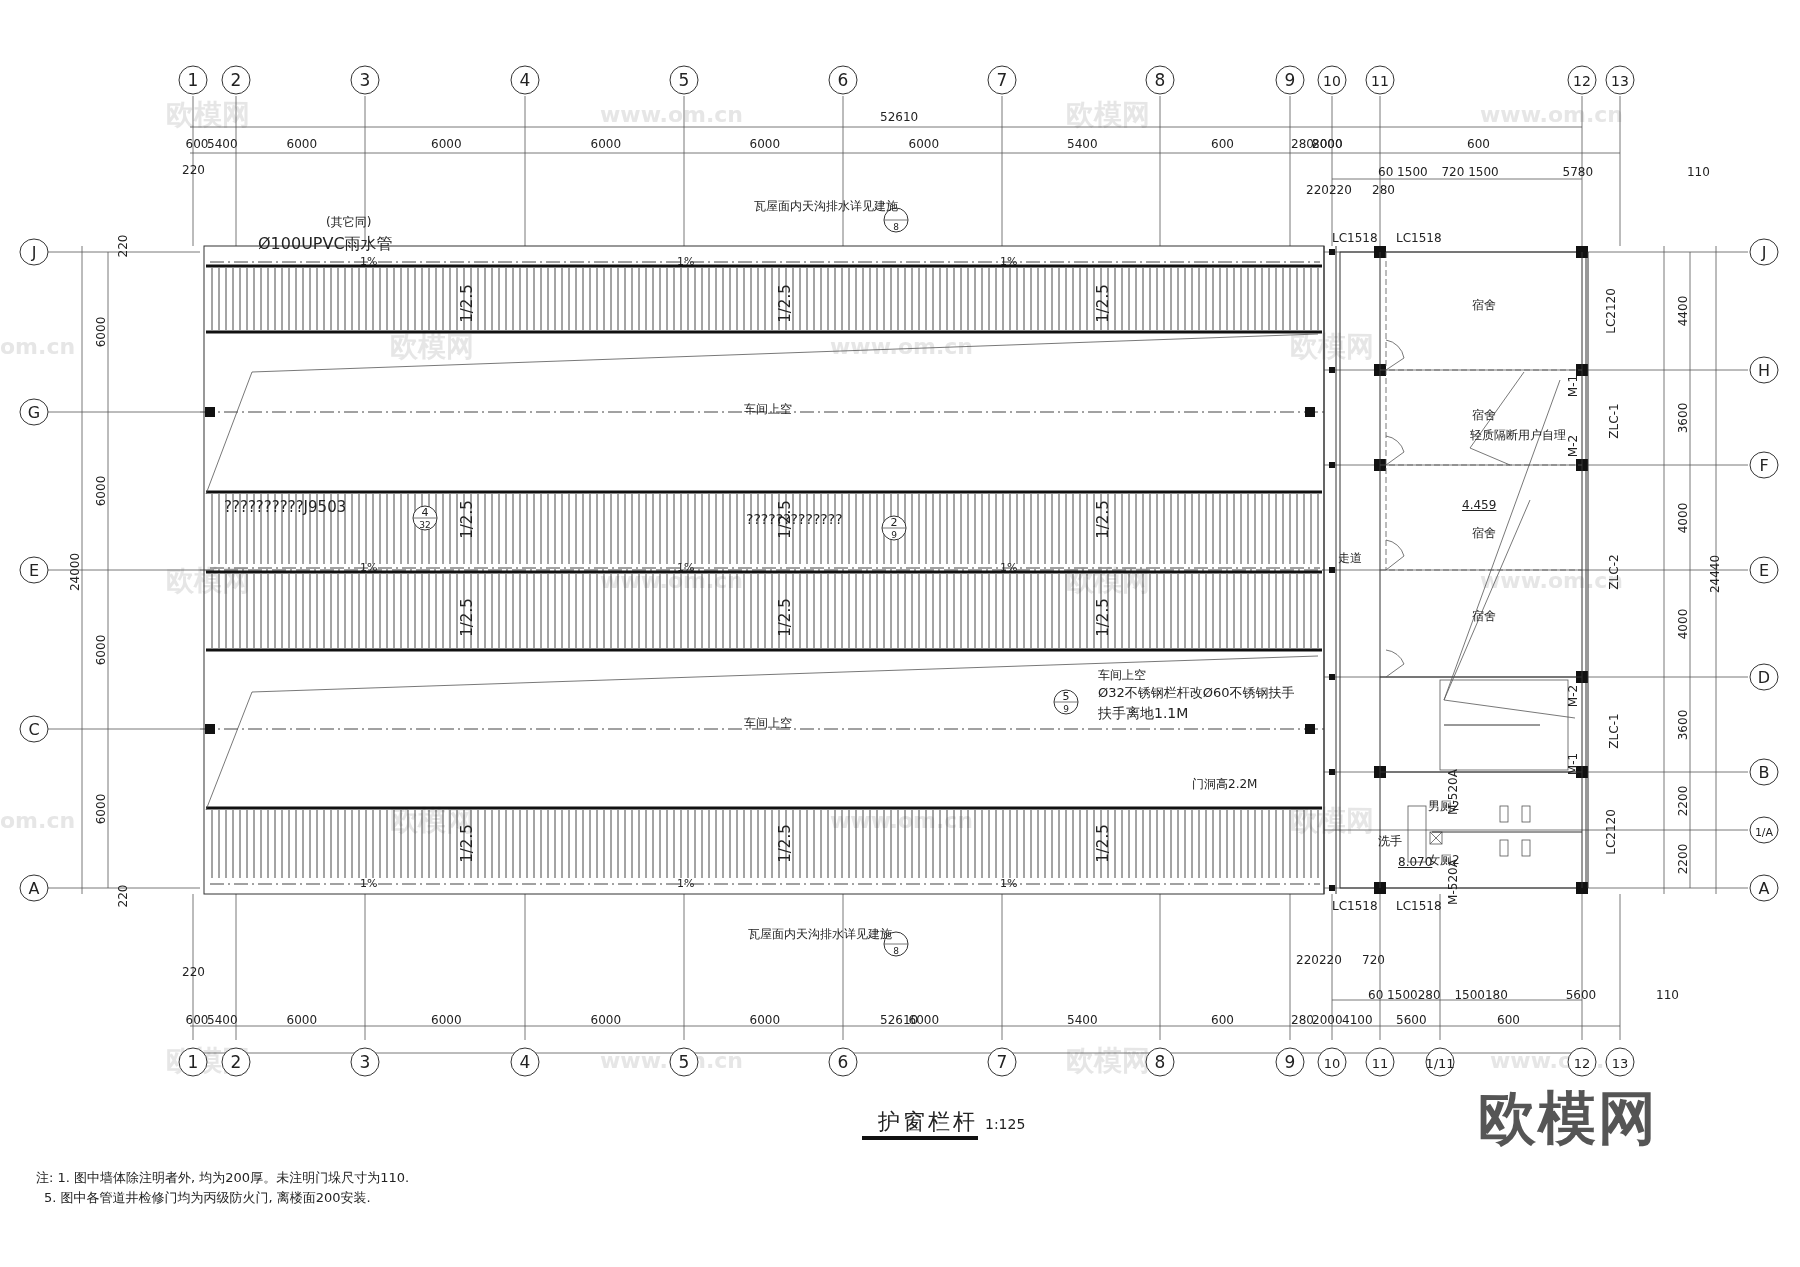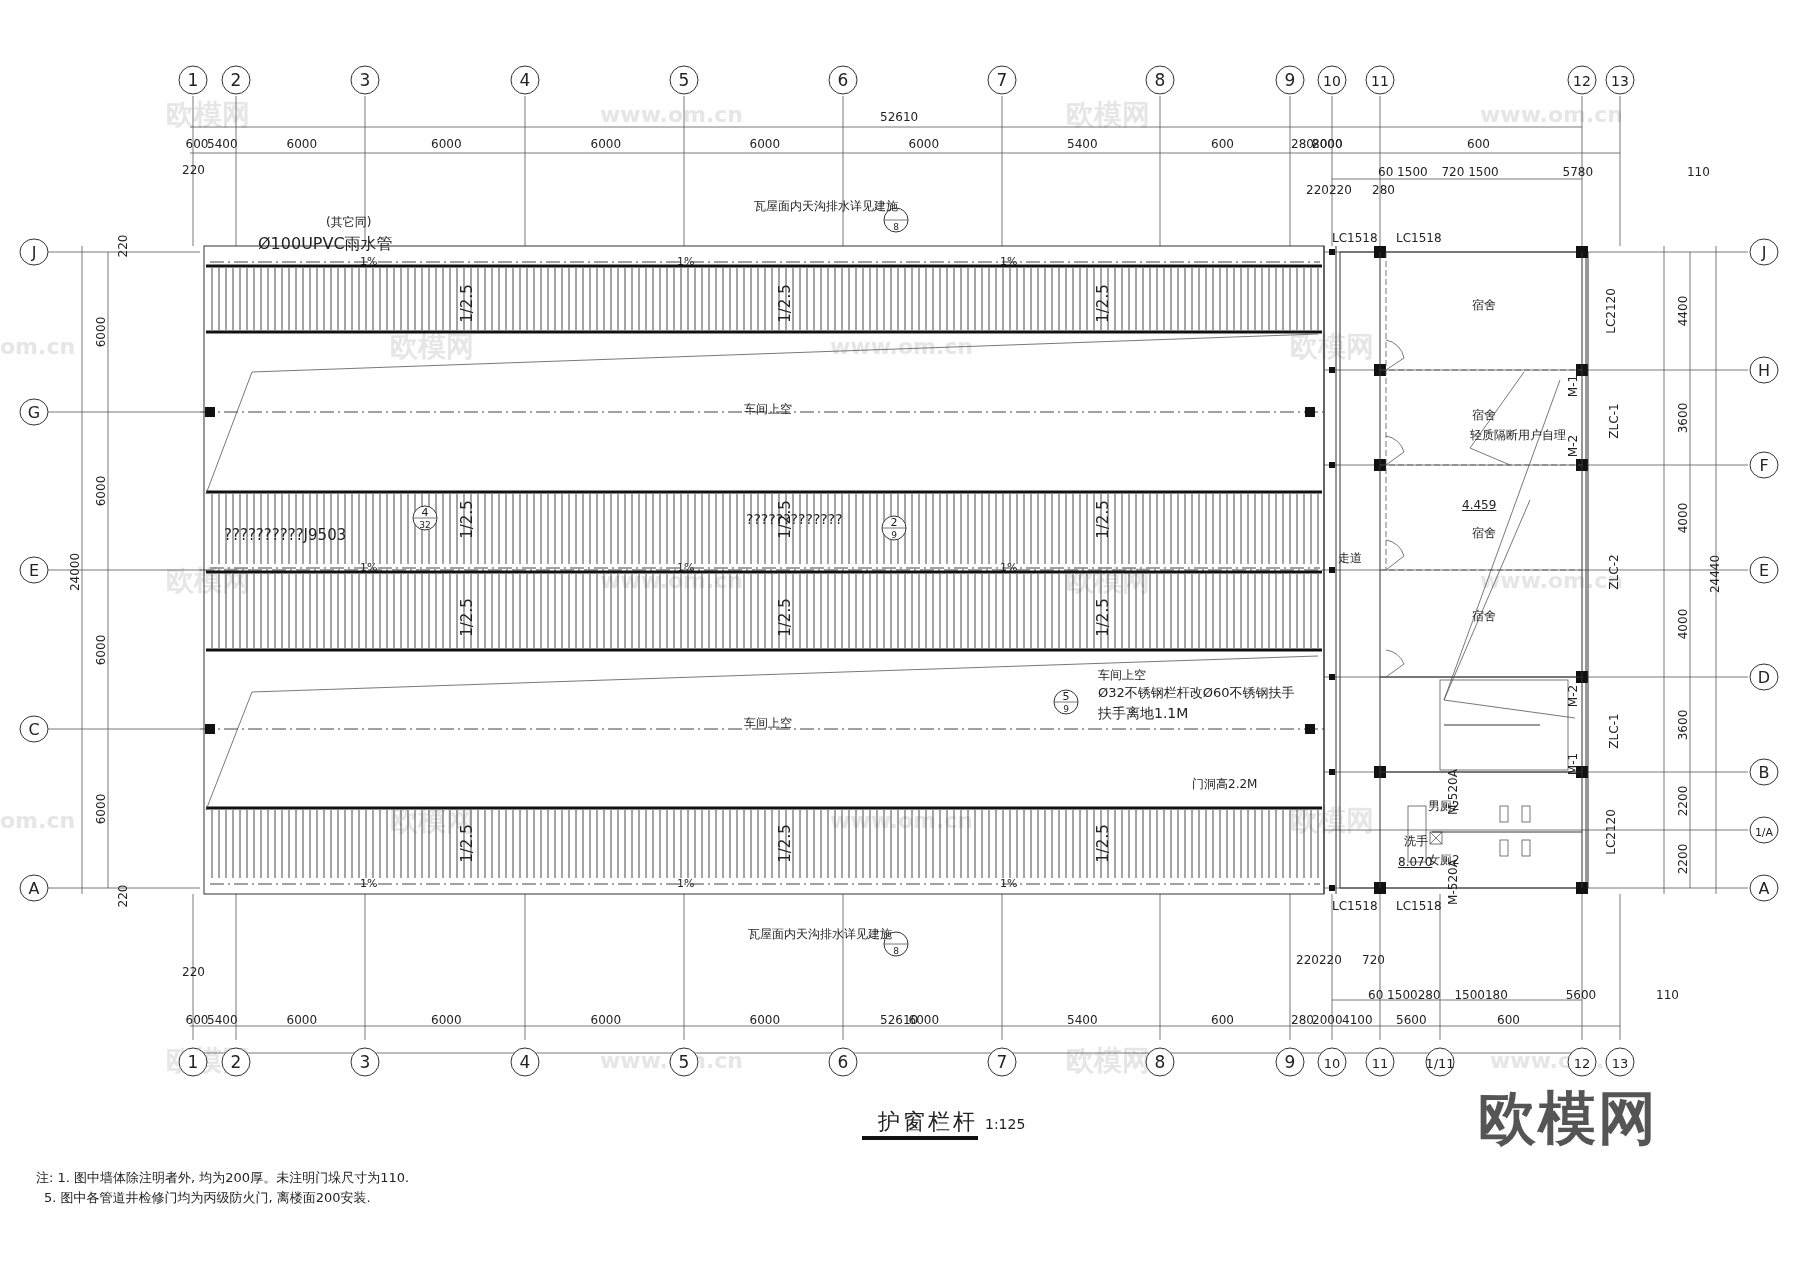--- a/index.html
+++ b/index.html
@@ -1084,21 +1084,21 @@
 <div class="overlay" style="left:112px;top:240px;transform:rotate(-90deg);">220</div>
 <div class="overlay" style="left:112px;top:890px;transform:rotate(-90deg);">220</div>
 
 <div class="overlay" style="left:1696px;top:568px;transform:rotate(-90deg);">24440</div>
 <div id="right-chain2"></div>
 
 <div class="overlay" style="left:258px;top:196px;font-size:16px;margin-top:40px;">Ø100UPVC雨水管</div>
 <div class="overlay" style="left:326px;top:216px;font-size:12px;">(其它同)</div>
 <div class="overlay" style="left:754px;top:200px;">瓦屋面内天沟排水详见建施</div>
 <div class="overlay" style="left:748px;top:928px;">瓦屋面内天沟排水详见建施</div>
-<div class="overlay" style="left:224px;top:528px;font-size:15px;">??????????J9503</div>
+<div class="overlay" style="left:224px;top:500px;font-size:15px;">??????????J9503</div>
 <div class="overlay" style="left:746px;top:512px;font-size:14px;">?????????????</div>
 <div class="overlay" style="left:744px;top:403px;">车间上空</div>
 <div class="overlay" style="left:744px;top:717px;">车间上空</div>
 <div class="overlay" style="left:1098px;top:669px;">车间上空</div>
 <div class="overlay" style="left:1098px;top:686px;font-size:13px;">Ø32不锈钢栏杆改Ø60不锈钢扶手</div>
 <div class="overlay" style="left:1098px;top:706px;font-size:14px;">扶手离地1.1M</div>
 <div class="overlay" style="left:1192px;top:778px;">门洞高2.2M</div>
 
 <div id="slope-labels"></div>
 <div id="room-labels"></div>
@@ -1191,15 +1191,15 @@
 <div class="overlay" style="left: 766px; top: 836px; transform: rotate(-90deg); font-size: 15px;">1/2.5</div>
 <div class="overlay" style="left: 1084px; top: 836px; transform: rotate(-90deg); font-size: 15px;">1/2.5</div>
 <div class="overlay" style="left: 1472px; top: 299px;">宿舍</div>
 <div class="overlay" style="left: 1472px; top: 409px;">宿舍</div>
 <div class="overlay" style="left: 1470px; top: 429px;">轻质隔断用户自理</div>
 <div class="overlay" style="left: 1472px; top: 527px;">宿舍</div>
 <div class="overlay" style="left: 1472px; top: 610px;">宿舍</div>
 <div class="overlay" style="left: 1338px; top: 552px;">走道</div>
 <div class="overlay" style="left: 1428px; top: 800px;">男厕2</div>
 <div class="overlay" style="left: 1428px; top: 854px;">女厕2</div>
-<div class="overlay" style="left: 1378px; top: 835px; margin-left: 26px;">洗手</div>
+<div class="overlay" style="left: 1378px; top: 835px;">洗手</div>
 <div class="overlay" style="left: 1462px; top: 499px; text-decoration: underline;">4.459</div>
 <div class="overlay" style="left: 1398px; top: 856px; text-decoration: underline;">8.070</div>
 
 </body></html>

